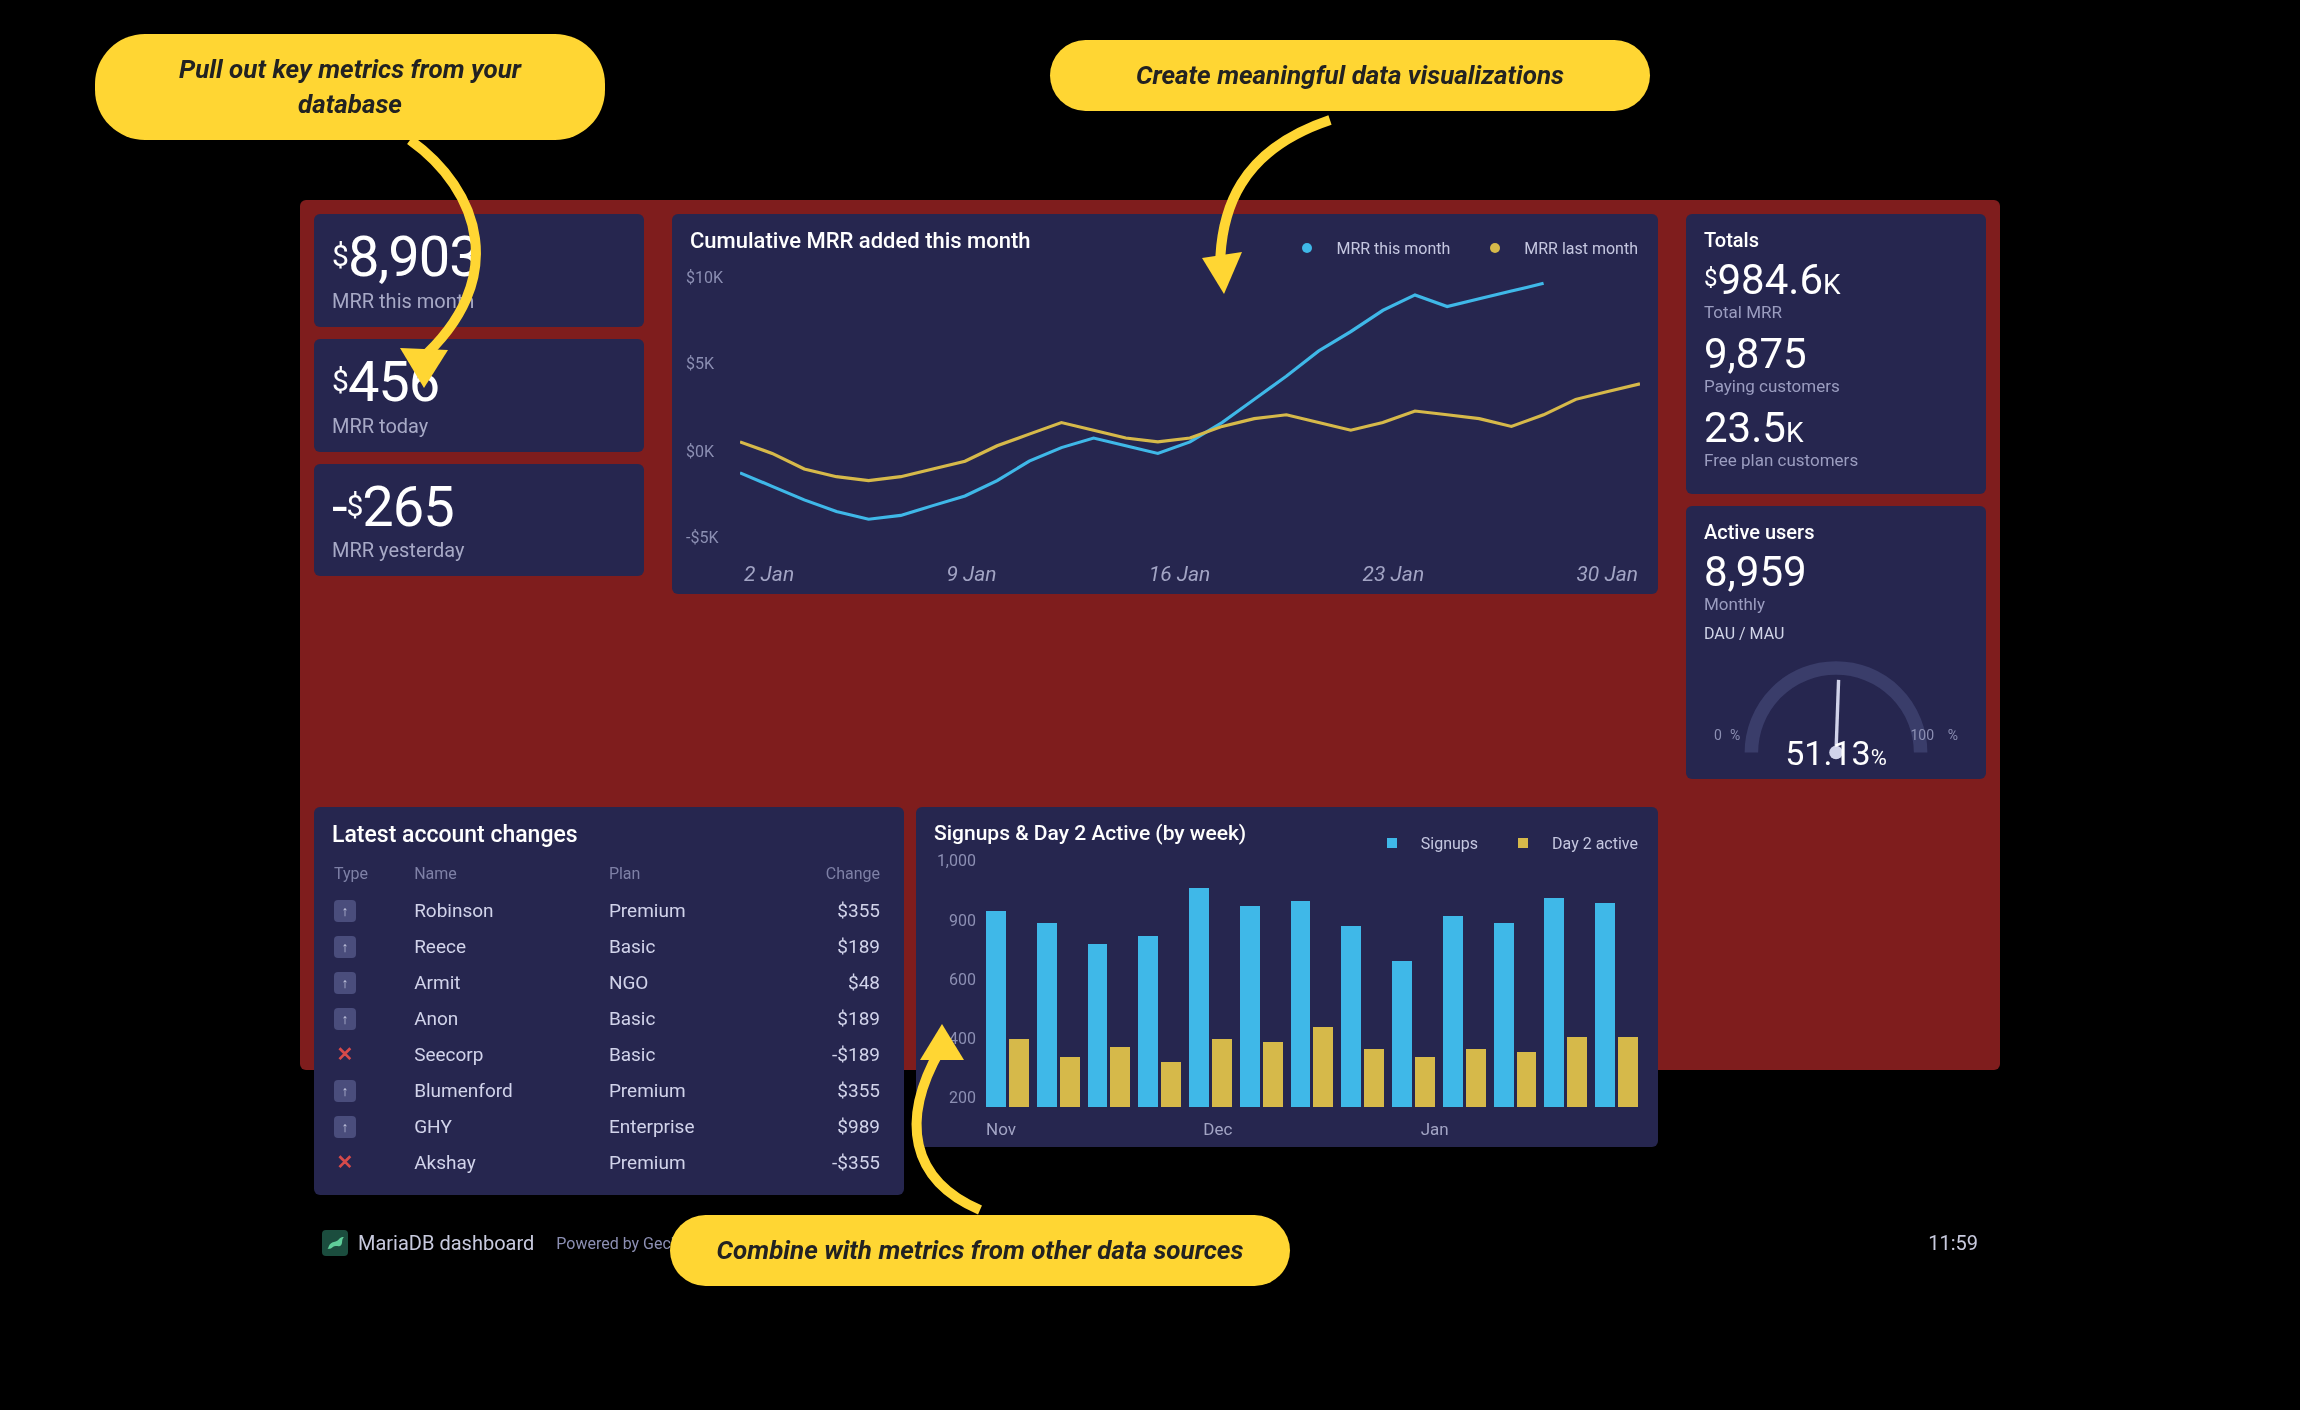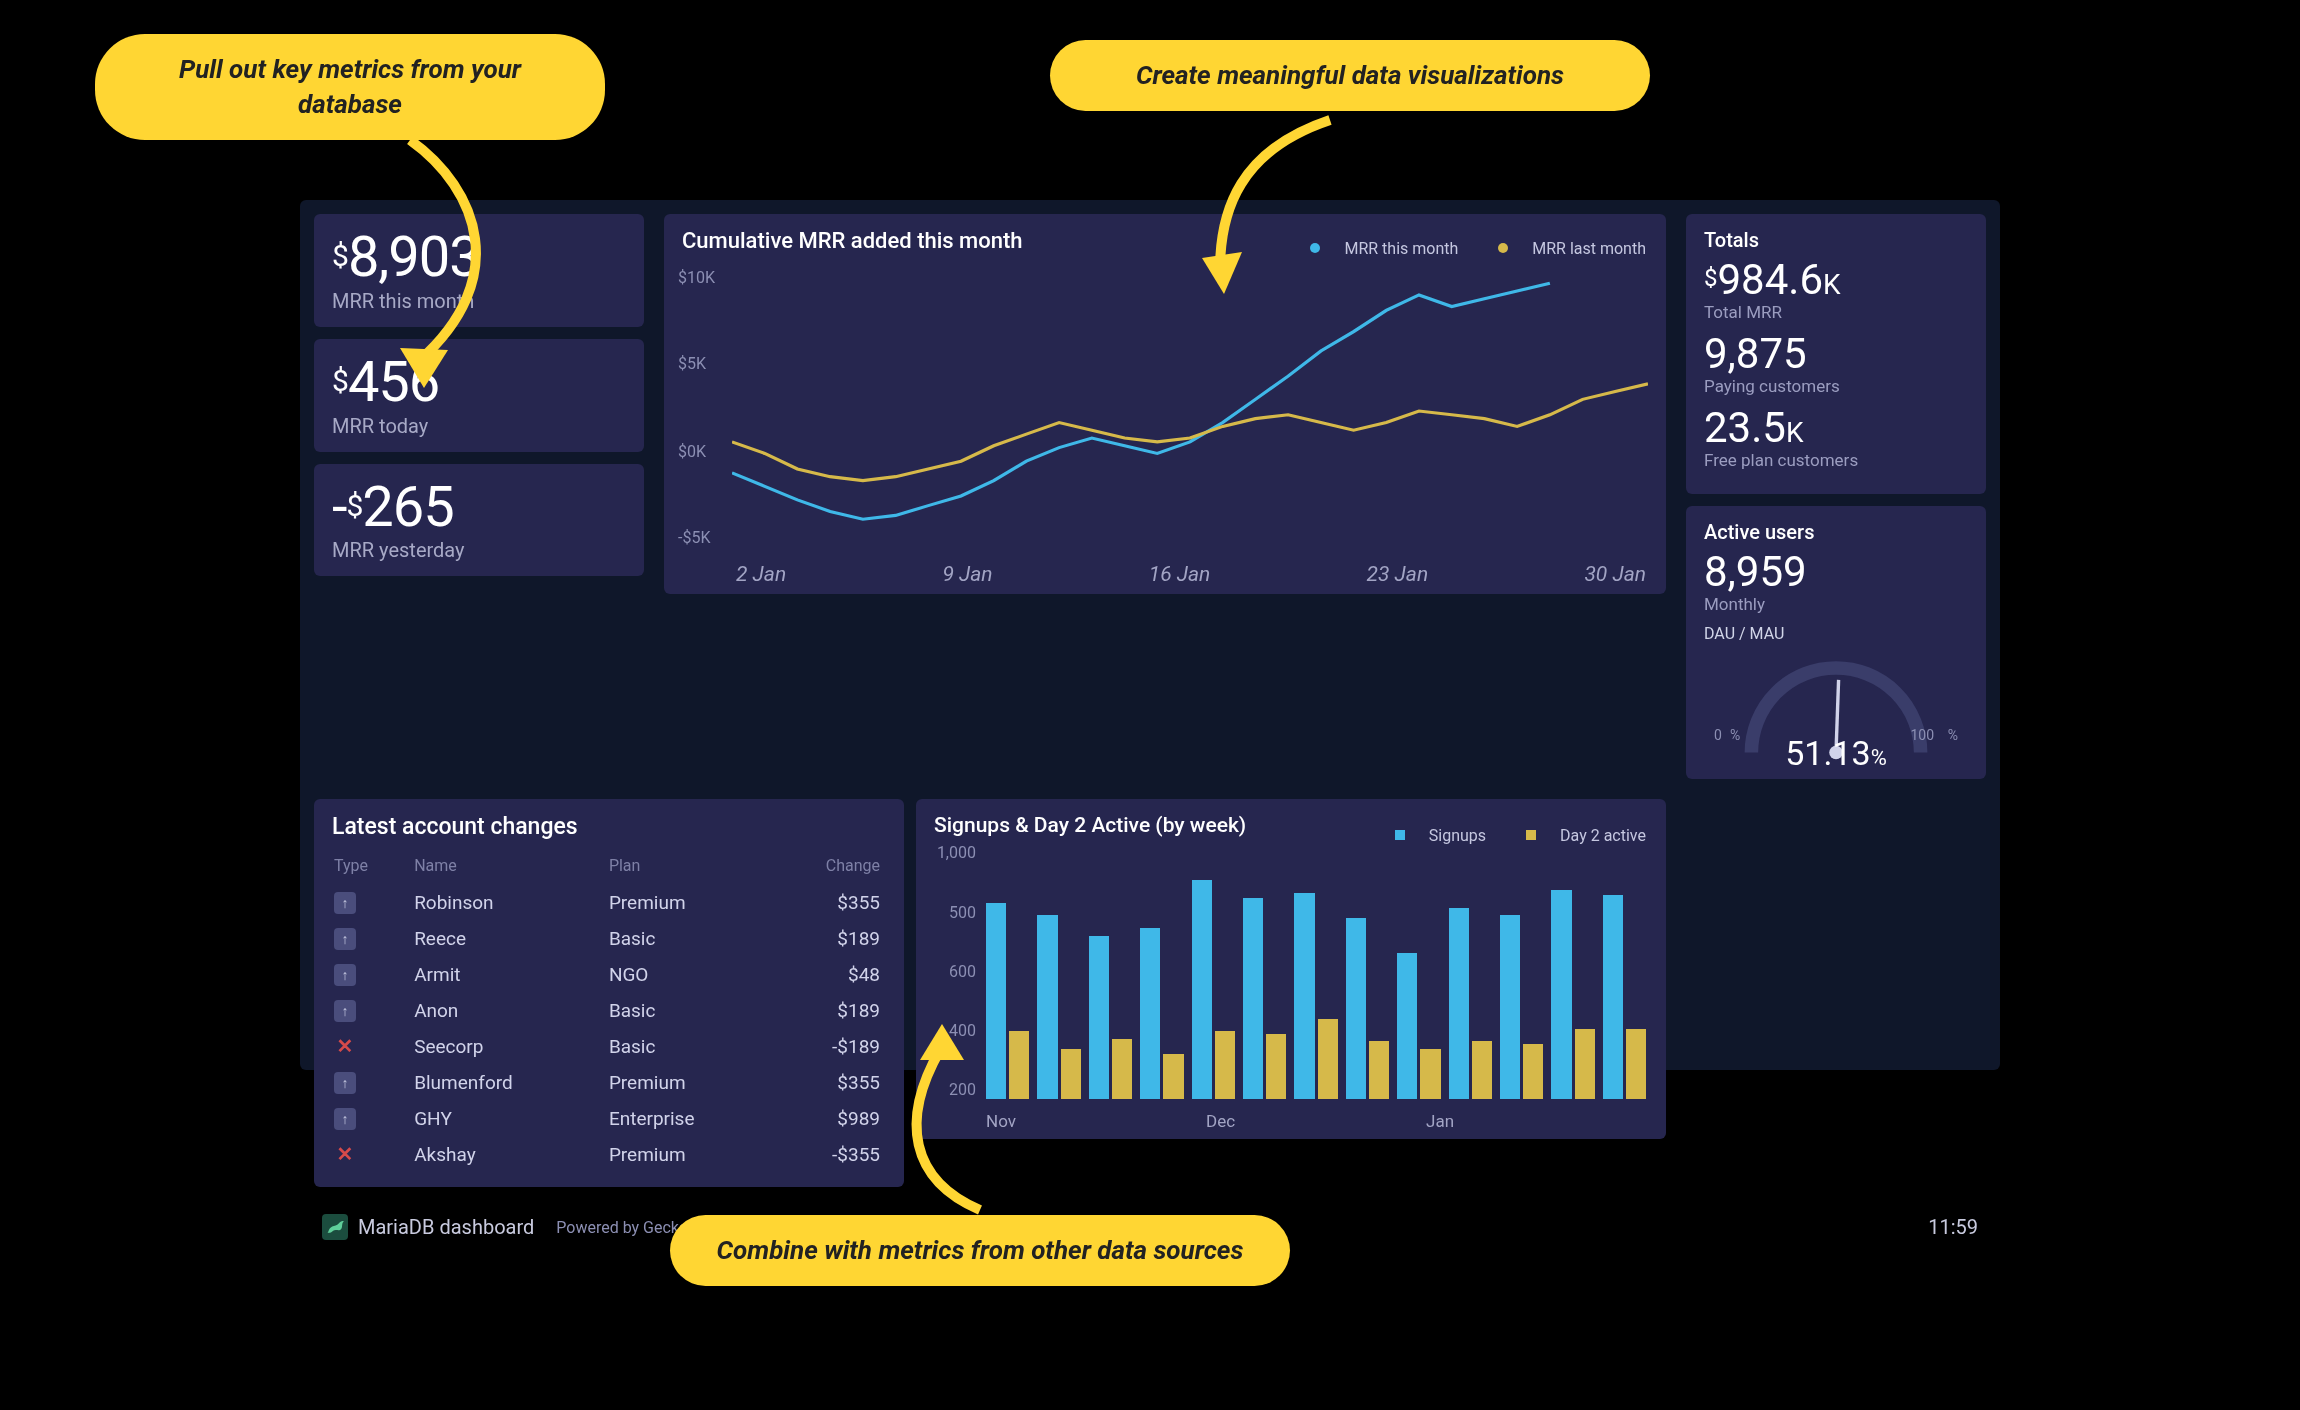--- a/index.html
+++ b/index.html
@@ -31,27 +31,27 @@
   .callout.c3 { top: 1215px; left: 670px; width: 620px; }
   .arrow { position: absolute; z-index: 25; }
   .arrow svg { overflow: visible; }
   
   .dash {
     position: absolute;
     top: 200px;
     left: 300px;
     width: 1700px;
     height: 870px;
-    background: #0f172a;
+    background: #7f1d1d;
     border-radius: 6px;
     padding: 14px;
     display: grid;
     grid-template-columns: 330px 1fr 300px;
     grid-template-rows: auto auto 40px;
-    gap: 20px;
+    gap: 28px;
   }
   .col { display: flex; flex-direction: column; gap: 12px; }
   .card {
     background: #26264f;
     border-radius: 6px;
     padding: 14px 18px;
   }
   .big {
     font-size: 56px;
     font-weight: 400;
@@ -300,21 +300,21 @@
             <span class="sq" style="background:#3fb8e8"></span>
             <span>Signups</span>
           </span>
         <span>
             <span class="sq" style="background:#d6b94a"></span>
             <span>Day 2 active</span>
           </span>
       </div>
       <div class="yaxis">
         <span>1,000</span>
-        <span>500</span>
+        <span>900</span>
         <span>600</span>
         <span>400</span>
         <span>200</span>
       </div>
       <div class="bars" id="bars">
           <div class="grp">
             <div class="bar1" style="height: 78%;"></div>
             <div class="bar2" style="height: 27%;"></div>
           </div>
           <div class="grp">

